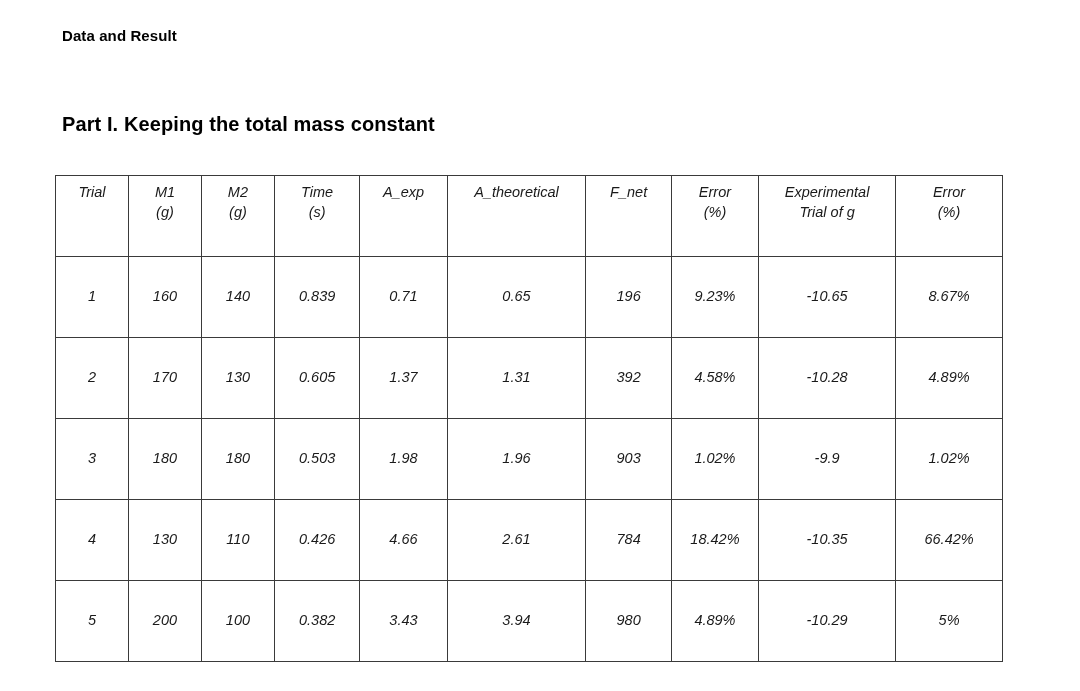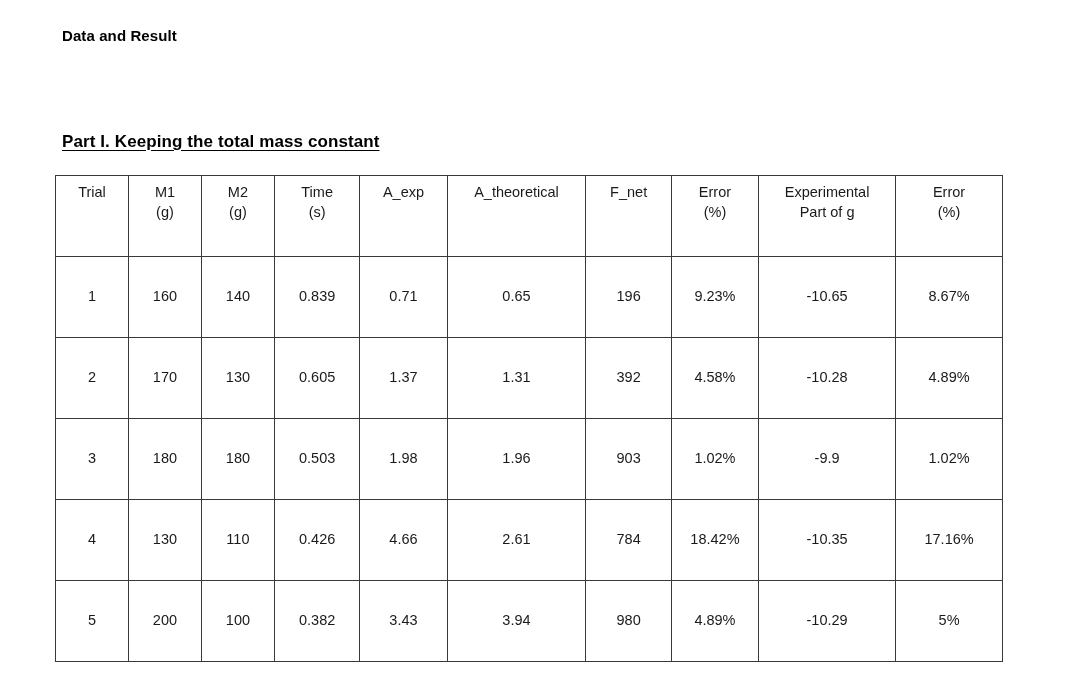--- a/index.html
+++ b/index.html
@@ -31,24 +31,23 @@
     font-size: 15px;
     font-weight: bold;
     letter-spacing: 0.1px;
     line-height: 1.2;
     white-space: nowrap;
   }
 
   .section-heading {
     position: absolute;
     left: 62px;
-    top: 132px;
-    font-size: 17px;
+    top: 112px;
+    font-size: 20px;
     font-weight: bold;
-    text-decoration: underline;
     text-underline-offset: 3px;
     letter-spacing: 0.1px;
     line-height: 1.2;
     white-space: nowrap;
   }
 
   .data-table {
     position: absolute;
     left: 55px;
     top: 175px;
@@ -61,20 +60,21 @@
   .data-table td,
   .data-table th {
     border: 1px solid #3a3a3a;
     text-align: center;
     vertical-align: top;
     padding: 0;
     font-weight: normal;
     font-size: 14.5px;
     line-height: 1.35;
     color: #1a1a1a;
+    font-style: italic;
   }
 
   .data-table thead th {
     height: 73px;
     padding-top: 7px;
     vertical-align: top;
   }
 
   .data-table thead th .hdr-line {
     display: block;
@@ -149,21 +149,21 @@
         <th>
           <span class="hdr-line">F_net</span>
           <span class="hdr-line"></span>
         </th>
         <th>
           <span class="hdr-line">Error</span>
           <span class="hdr-line">(%)</span>
         </th>
         <th>
           <span class="hdr-line">Experimental</span>
-          <span class="hdr-line">Part of g</span>
+          <span class="hdr-line">Trial of g</span>
         </th>
         <th>
           <span class="hdr-line">Error</span>
           <span class="hdr-line">(%)</span>
         </th>
       </tr>
     </thead>
     <tbody>
       <tr>
         <td>1</td>
@@ -204,21 +204,21 @@
       <tr>
         <td>4</td>
         <td>130</td>
         <td>110</td>
         <td>0.426</td>
         <td>4.66</td>
         <td>2.61</td>
         <td>784</td>
         <td>18.42%</td>
         <td>-10.35</td>
-        <td>17.16%</td>
+        <td>66.42%</td>
       </tr>
       <tr>
         <td>5</td>
         <td>200</td>
         <td>100</td>
         <td>0.382</td>
         <td>3.43</td>
         <td>3.94</td>
         <td>980</td>
         <td>4.89%</td>

